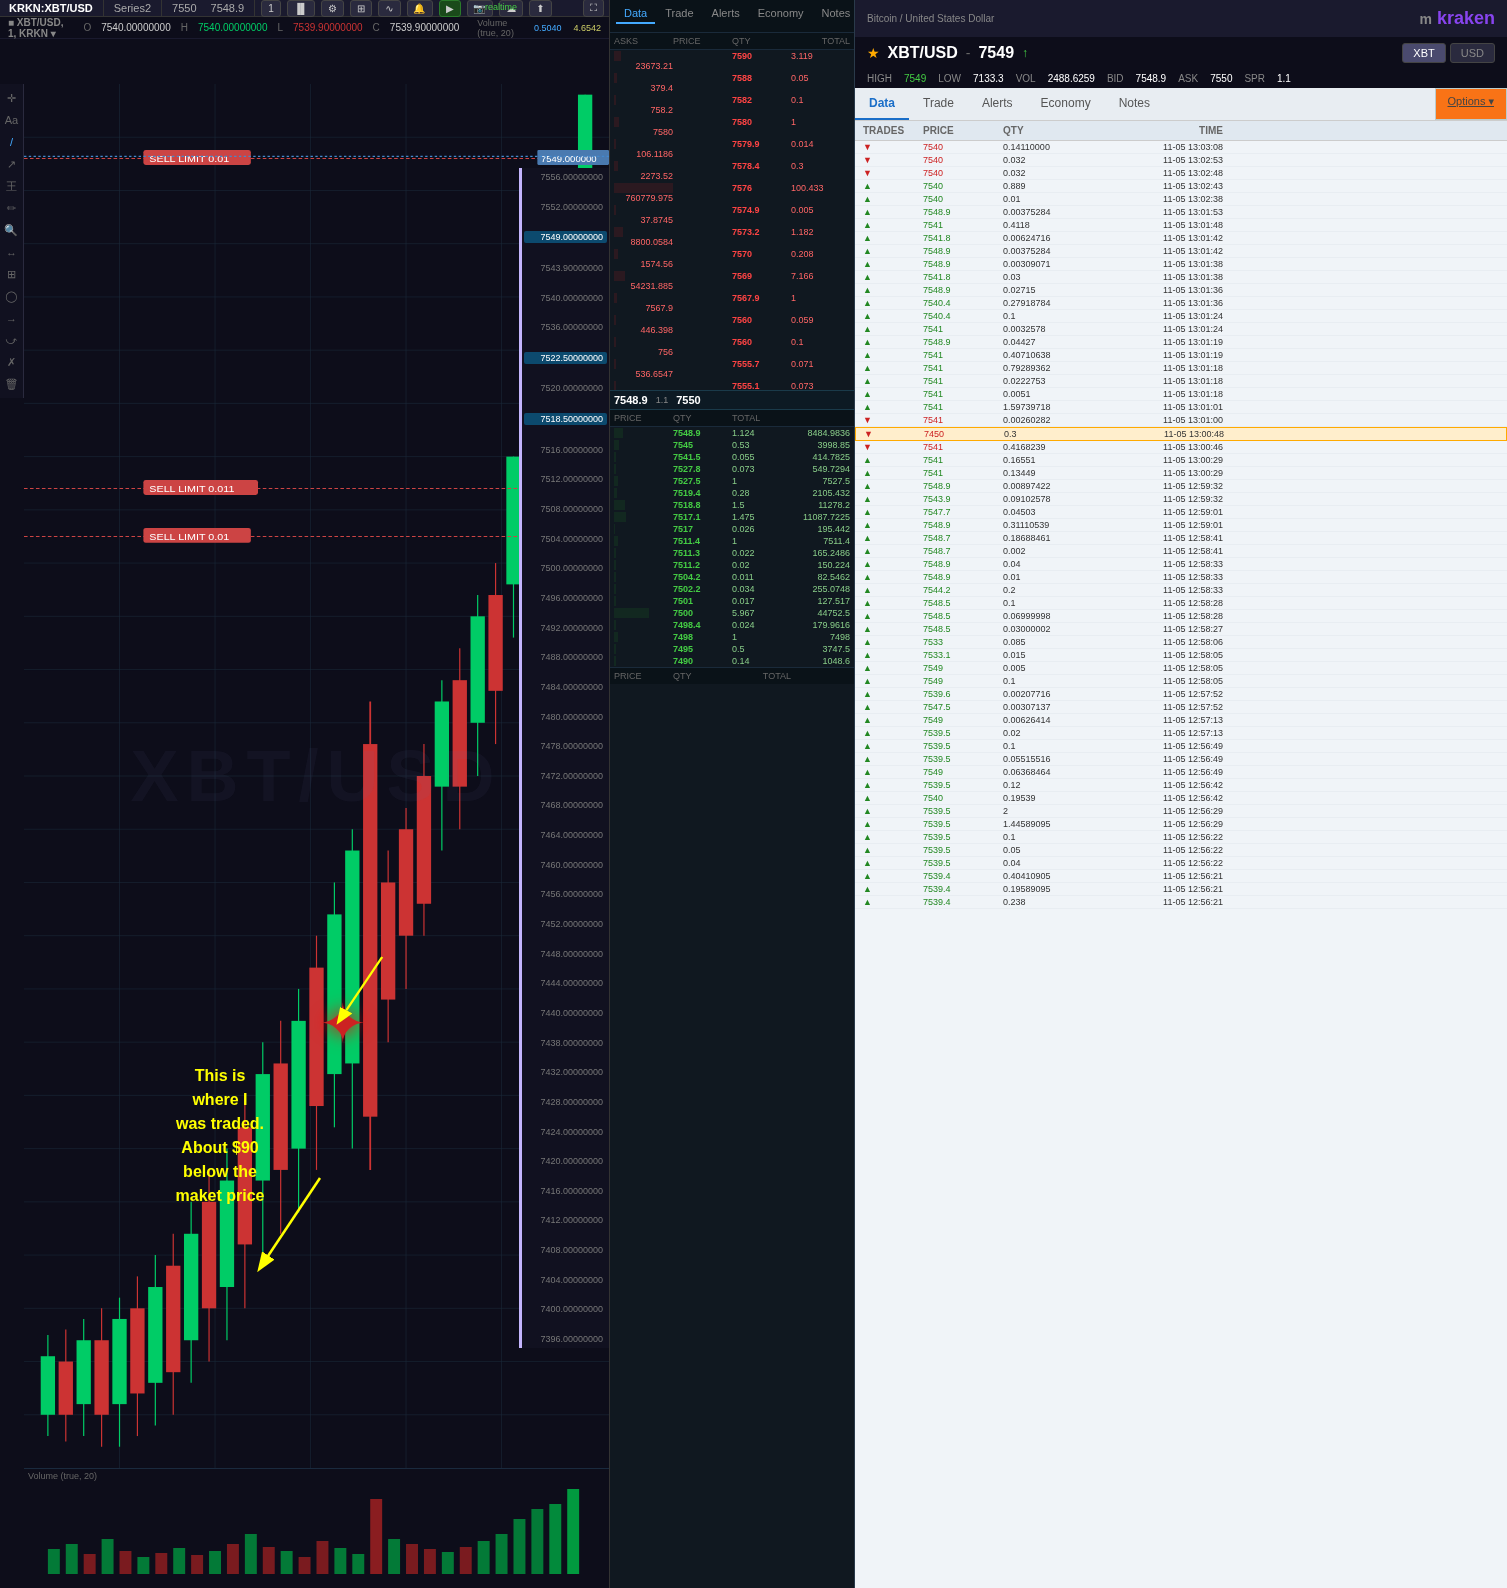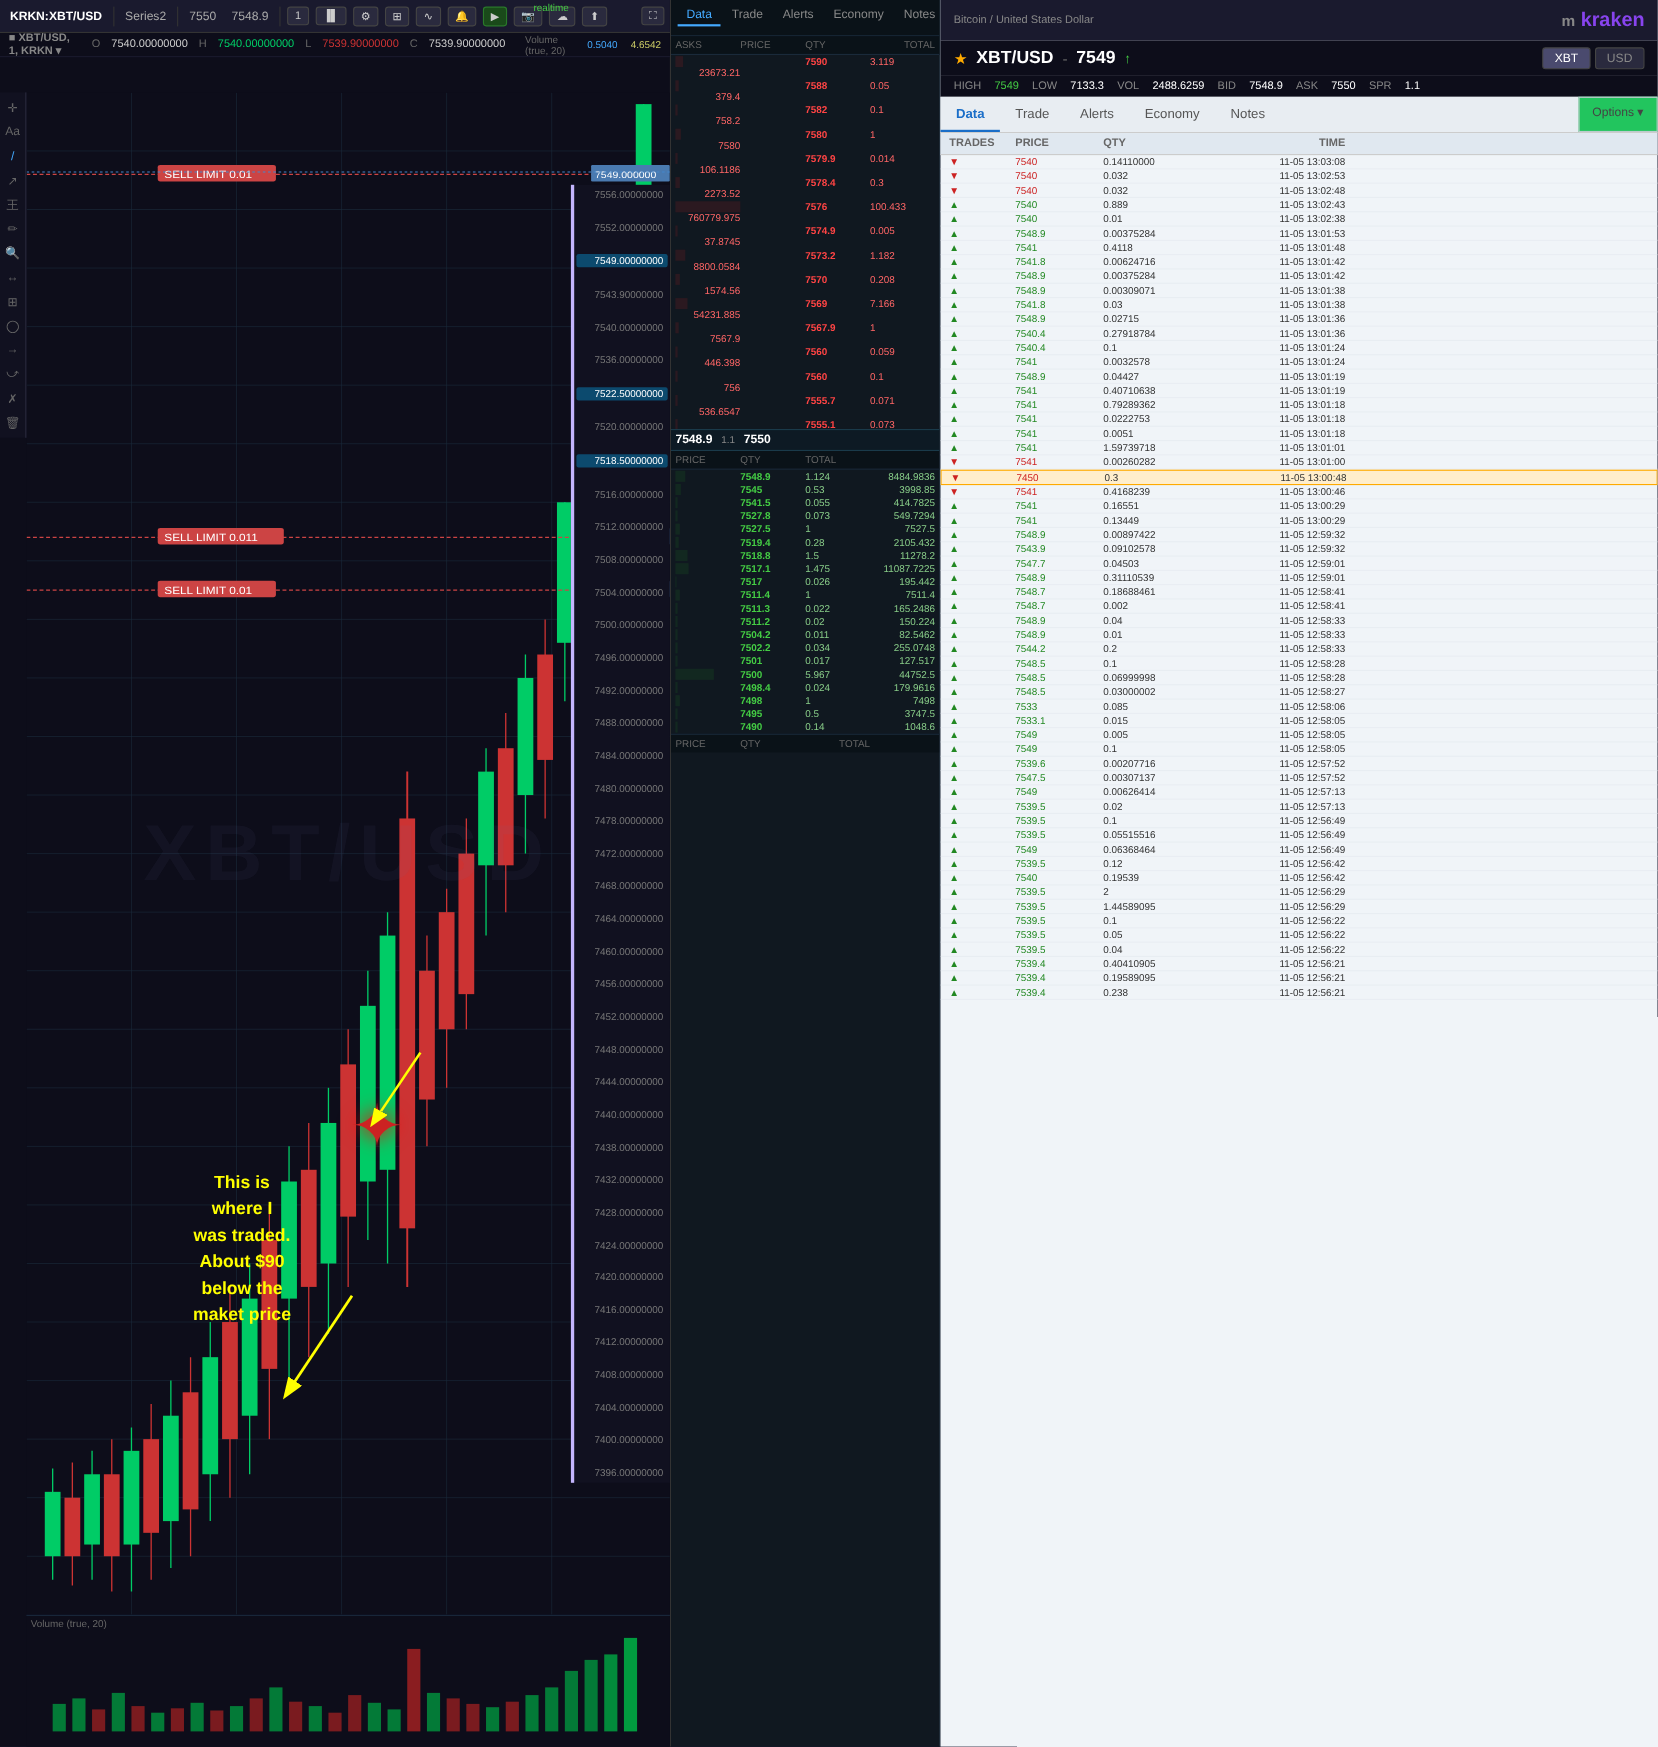--- a/index.html
+++ b/index.html
@@ -18,21 +18,21 @@
       height: 1588px;
       background: #0d0d1a;
       position: relative;
       border-right: 1px solid #333;
       flex-shrink: 0;
     }
 
     
     #toolbar {
       width: 100%;
-      height: 30px;
+      height: 17px;
       background: #1a1a2e;
       display: flex;
       align-items: center;
       padding: 0 5px;
       gap: 6px;
       border-bottom: 1px solid #333;
     }
     .toolbar-item {
       color: #aaa;
       font-size: 11px;
@@ -344,25 +344,26 @@
       border-bottom: 2px solid transparent;
     }
     .kraken-tab.active {
       color: #1a6ec8;
       border-bottom-color: #1a6ec8;
       font-weight: bold;
     }
     .kraken-options-btn {
       margin-left: auto;
       padding: 6px 12px;
-      background: #22c55e;
+      background: #f97316;
       border: 1px solid #bcc;
       color: #444;
       font-size: 11px;
       cursor: pointer;
+      text-decoration: underline;
     }
 
     
     #price-trend-area {
       background: #fff;
       height: 80px;
       padding: 4px 8px;
       border-bottom: 1px solid #ddd;
       position: relative;
     }

